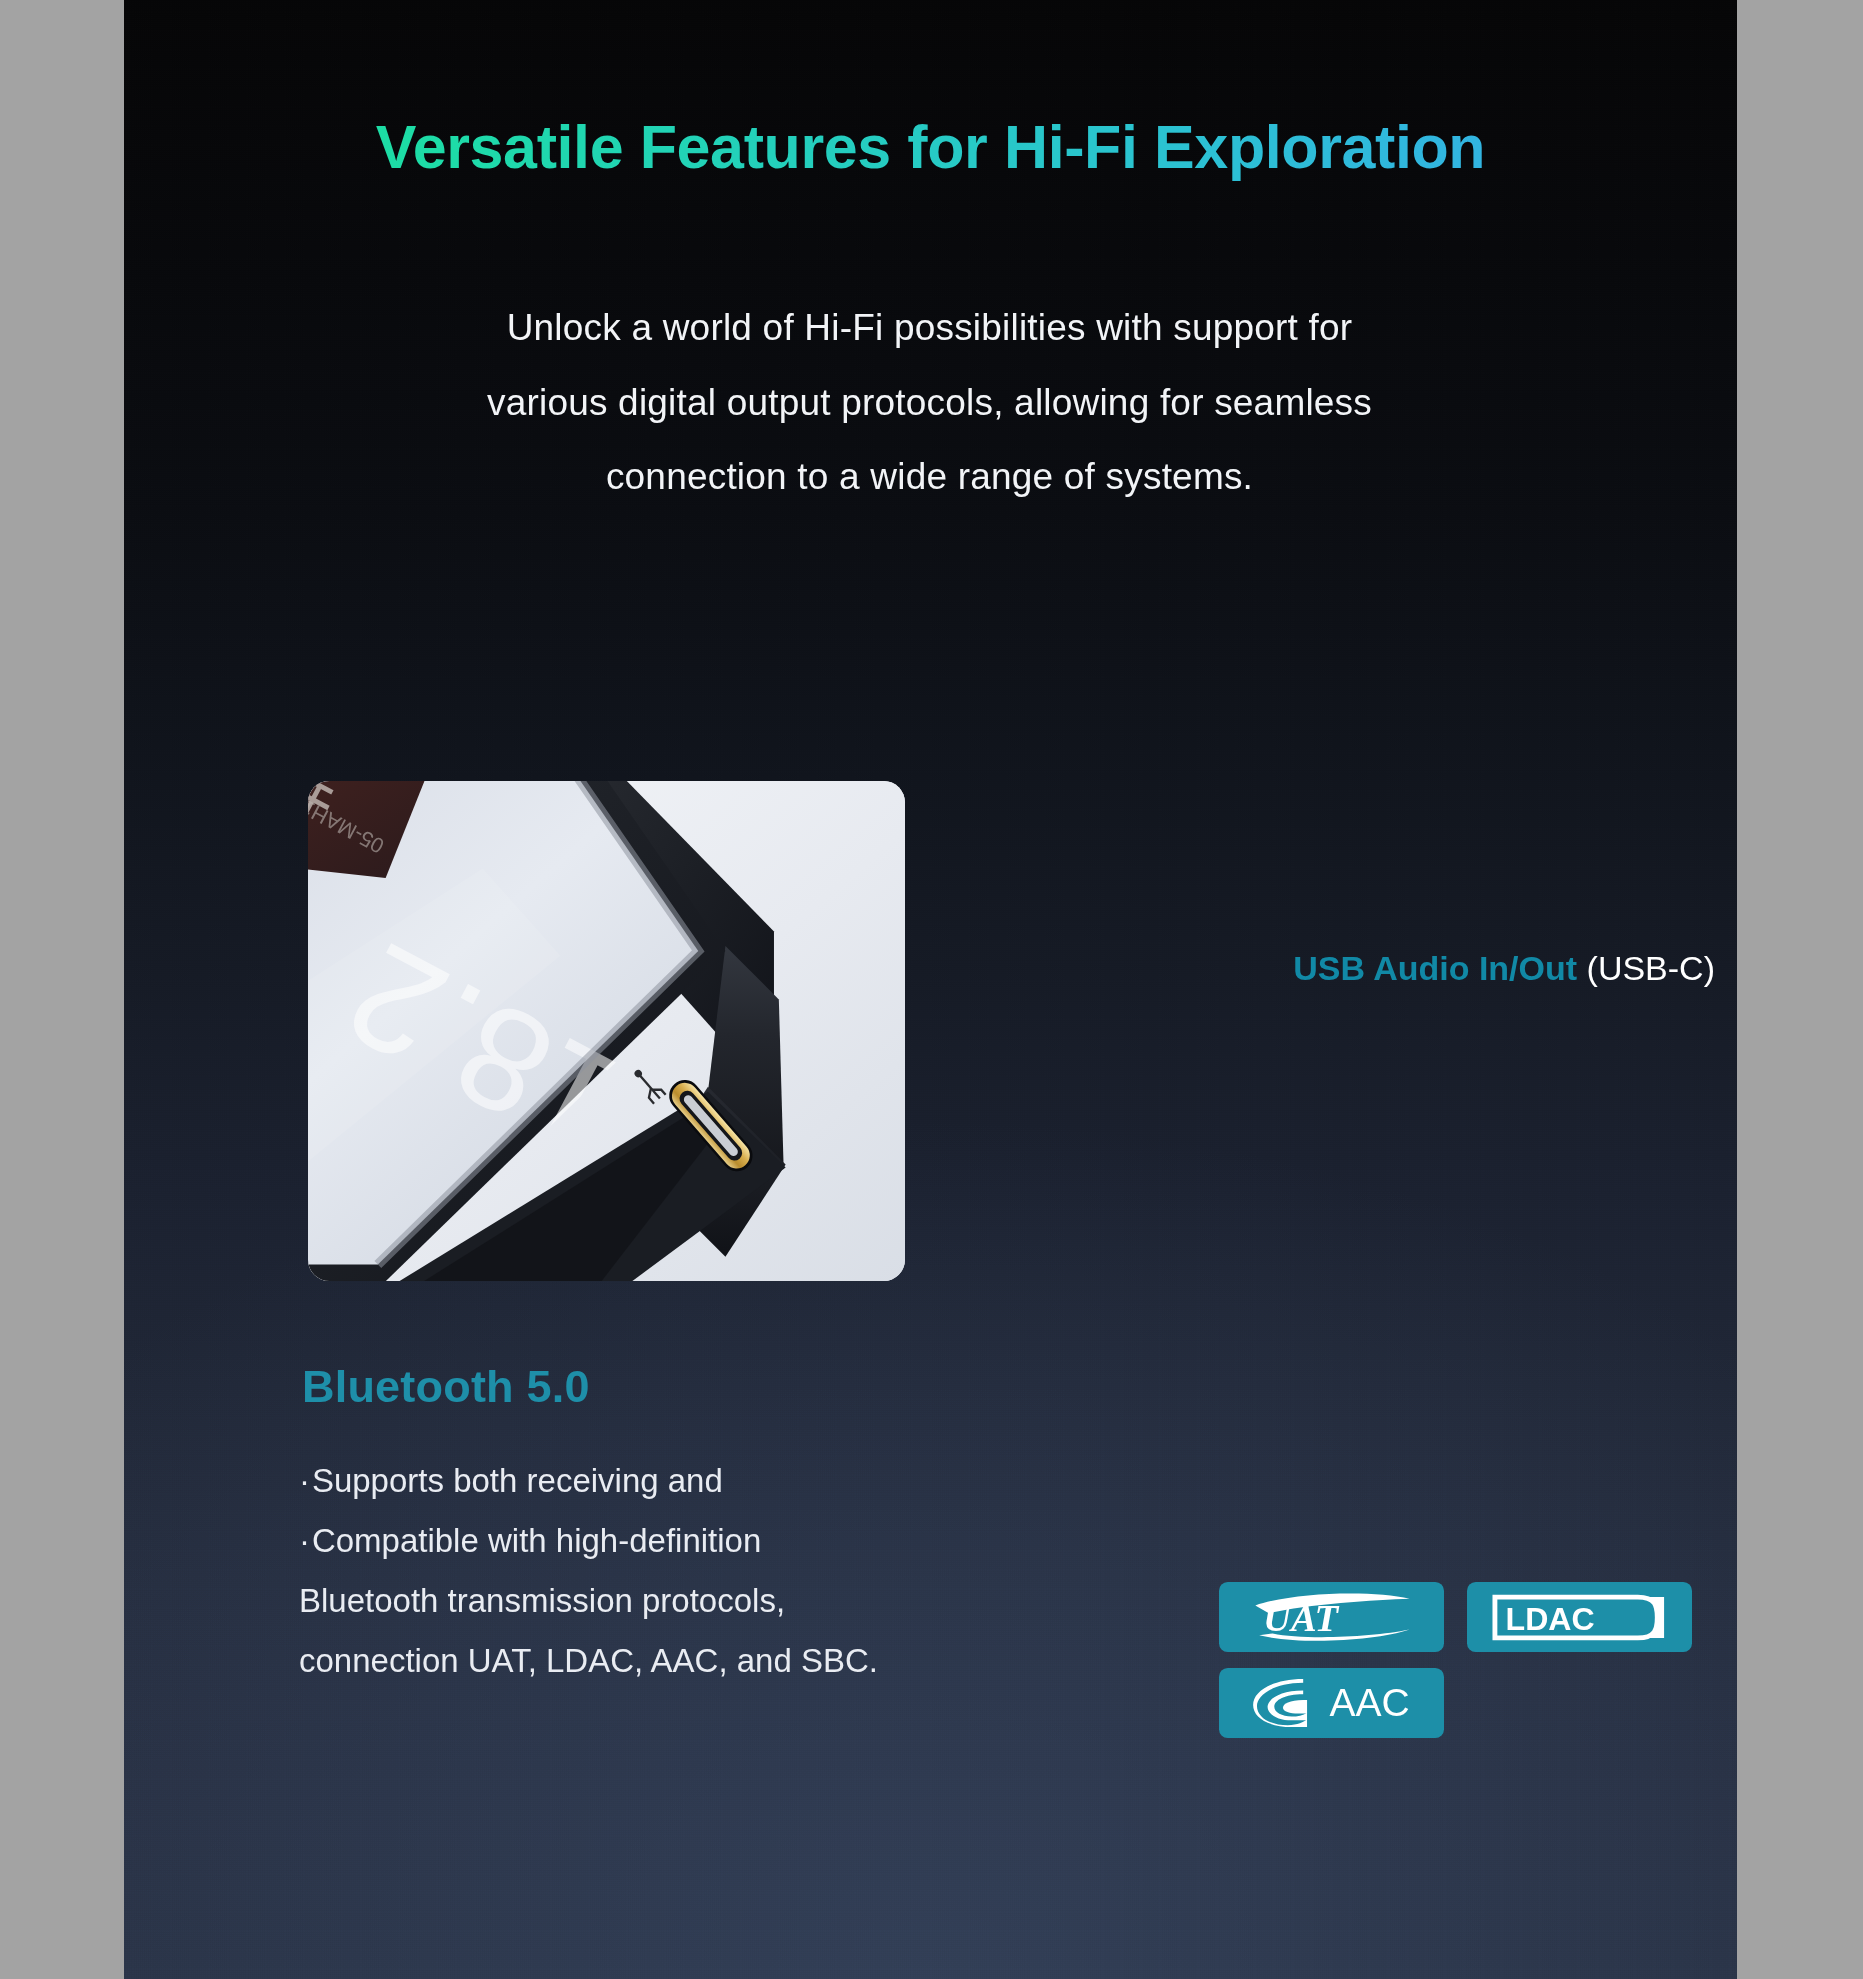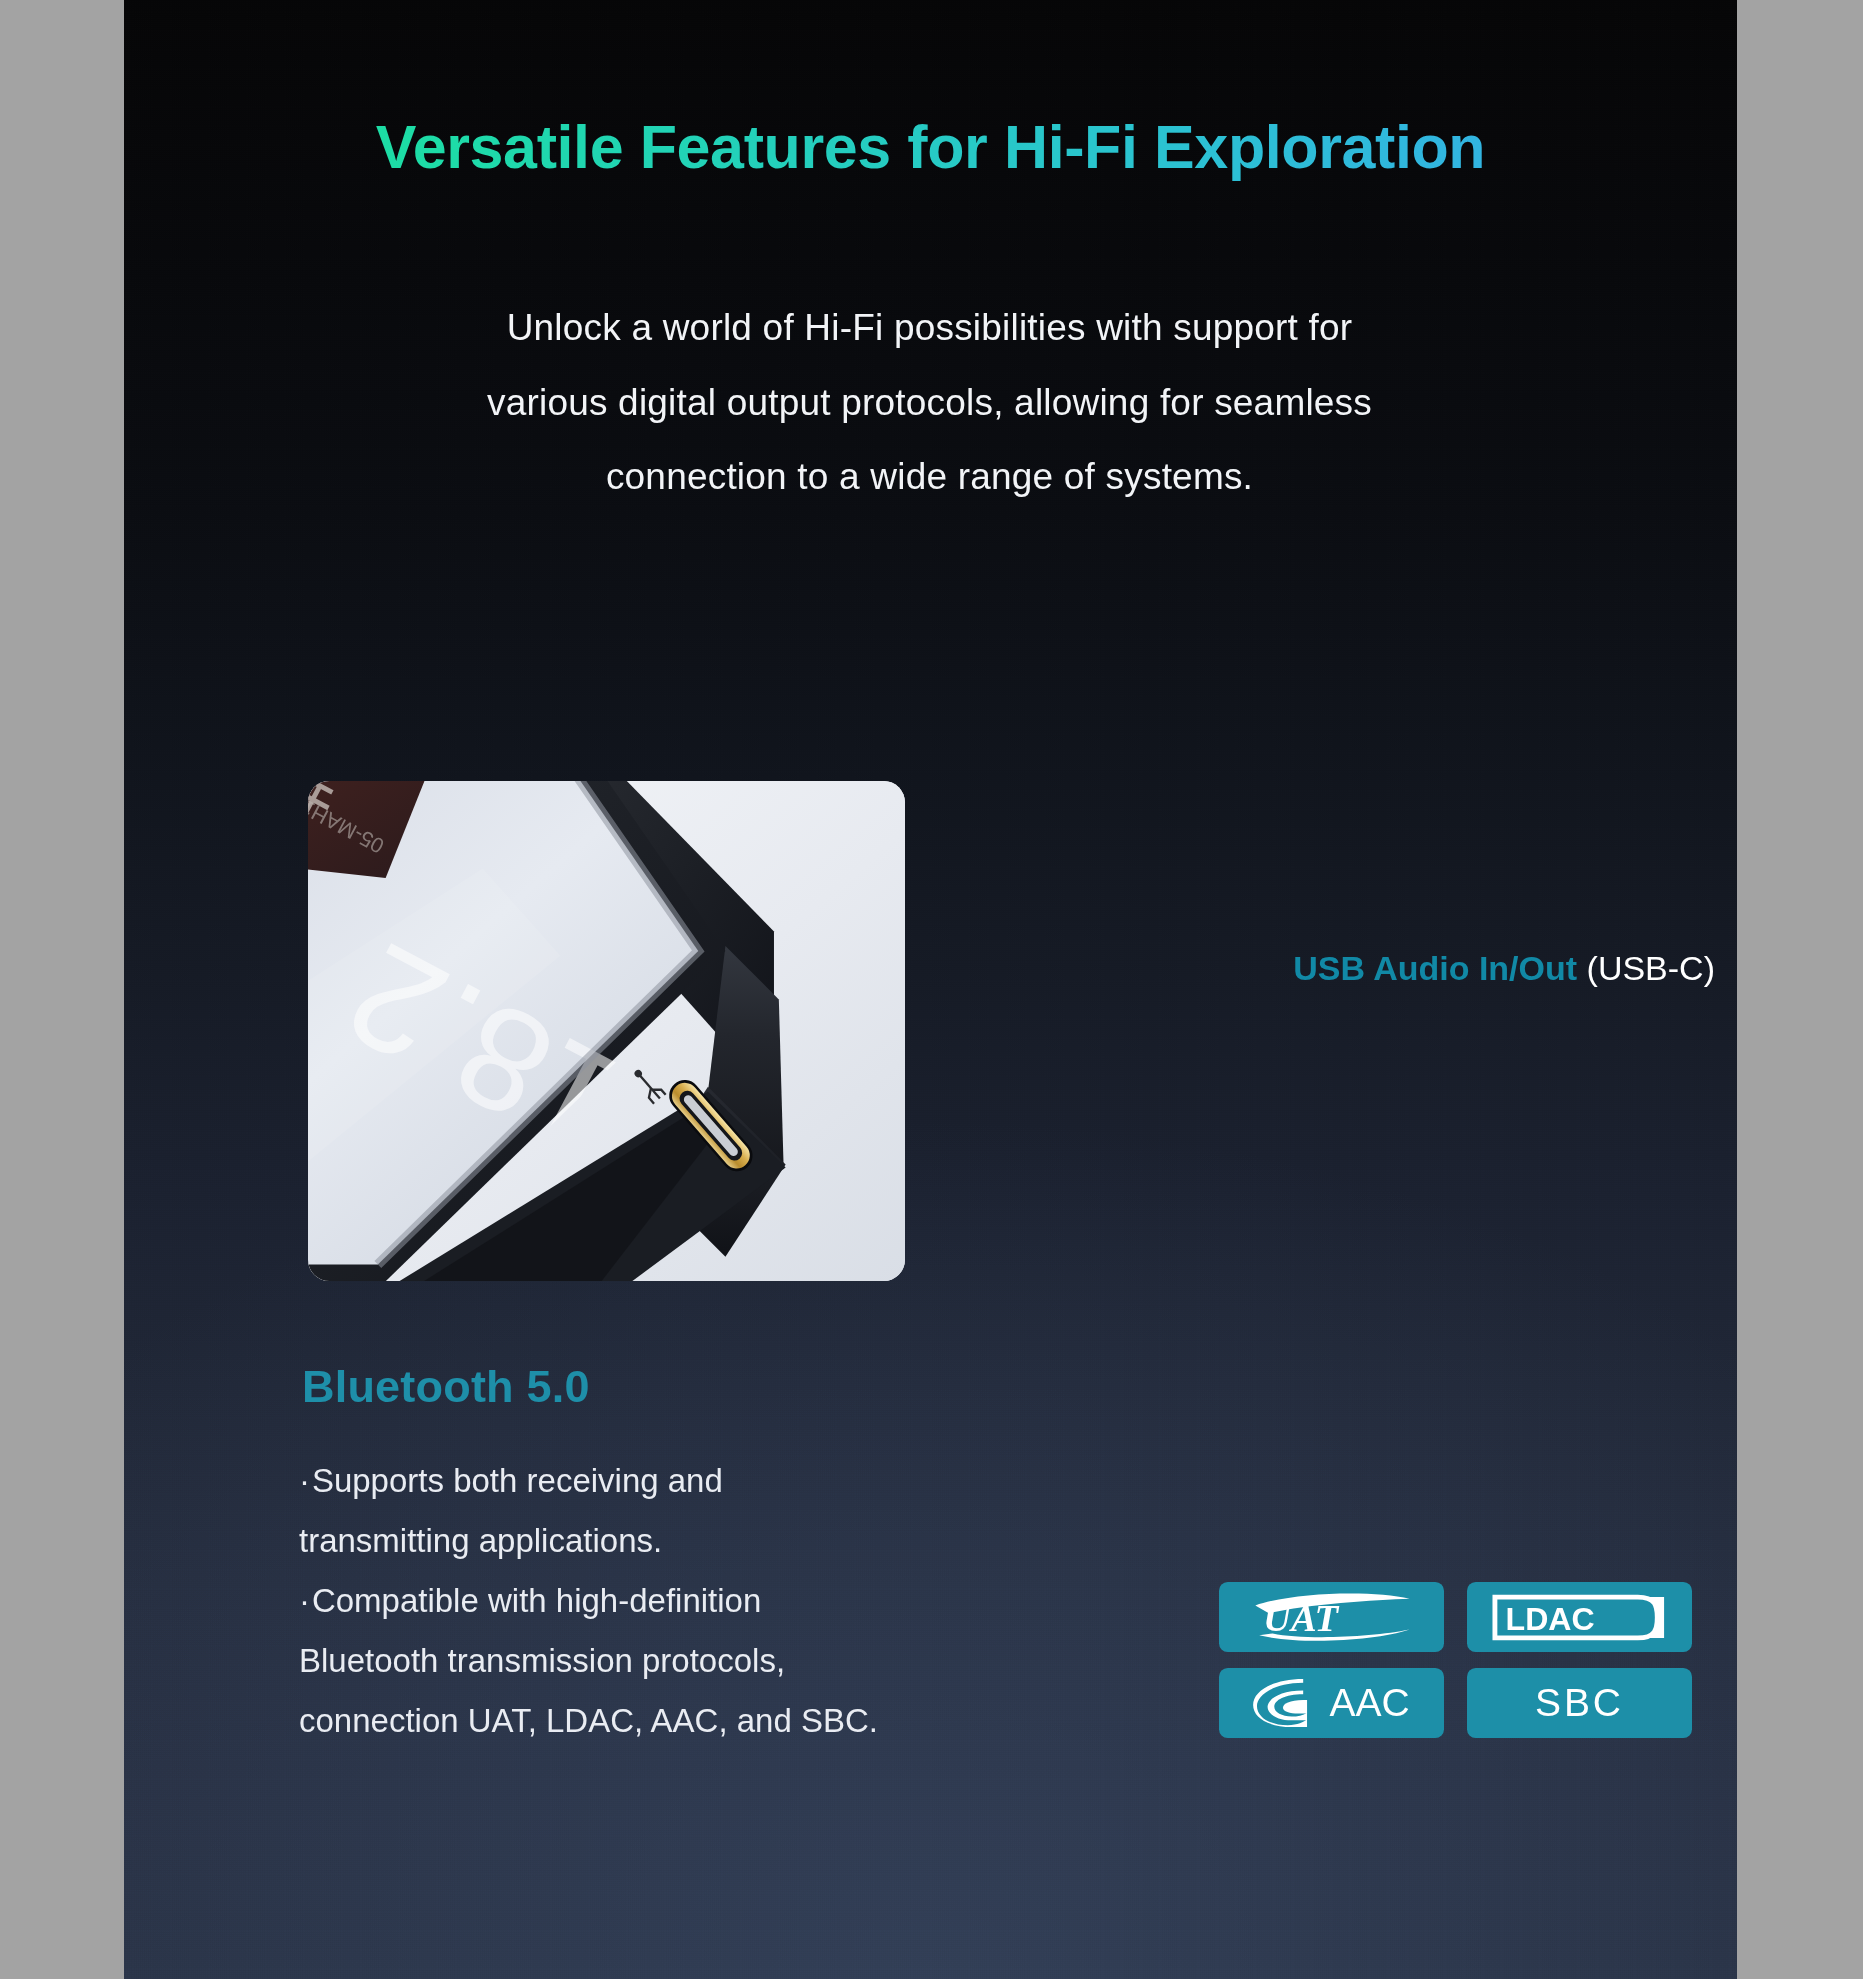--- a/index.html
+++ b/index.html
@@ -210,21 +210,20 @@
     <div id="outputs">
       <div class="row">
         <span class="key">USB Audio In/Out</span><span class="val"> (USB-C)</span>
       </div>
     </div>
 
     <h2 id="bt-title">Bluetooth 5.0</h2>
 
     <div id="bt-list">
       <div class="li"><span class="dot">·</span><span>Supports both receiving and</span></div>
-      <div class="li"><span>transmitting applications.</span></div>
       <div class="li"><span class="dot">·</span><span>Compatible with high-definition</span></div>
       <div class="li"><span>Bluetooth transmission protocols,</span></div>
       <div class="li"><span>connection UAT, LDAC, AAC, and SBC.</span></div>
     </div>
 
     <div id="codecs">
 
       <div class="badge uat">
         <svg width="165" height="54" viewBox="0 0 170 56">
           <path d="M6 16 C46 2 128 0 166 9 C130 10 58 15 20 24 Z" fill="#ffffff"></path>
@@ -245,20 +244,17 @@
 
       <div class="badge aac">
         <svg width="58" height="52" viewBox="0 0 60 54">
           <path d="M52 6 C20 6 4 20 4 30 C4 42 18 50 36 50 C46 50 53 47 56 44 L56 52 L40 52 C16 52 0 42 0 29 C0 15 20 2 52 2 Z" fill="#ffffff"></path>
           <path d="M52 14 C28 14 15 23 15 31 C15 39 26 45 40 45 L56 45 L56 37 C52 40 46 41 40 41 C30 41 22 37 22 31 C22 24 33 18 52 18 Z" fill="#ffffff"></path>
           <path d="M52 24 C38 24 31 28 31 32 C31 36 38 38 47 38 L56 38 L56 24 Z" fill="#ffffff"></path>
         </svg>
         <span class="txt">AAC</span>
       </div>
 
-      <div class="badge sbc">
-        <span class="txt">SBC</span>
-      </div>
 
     </div>
   </div>
 </div>
 
 
 </body></html>

